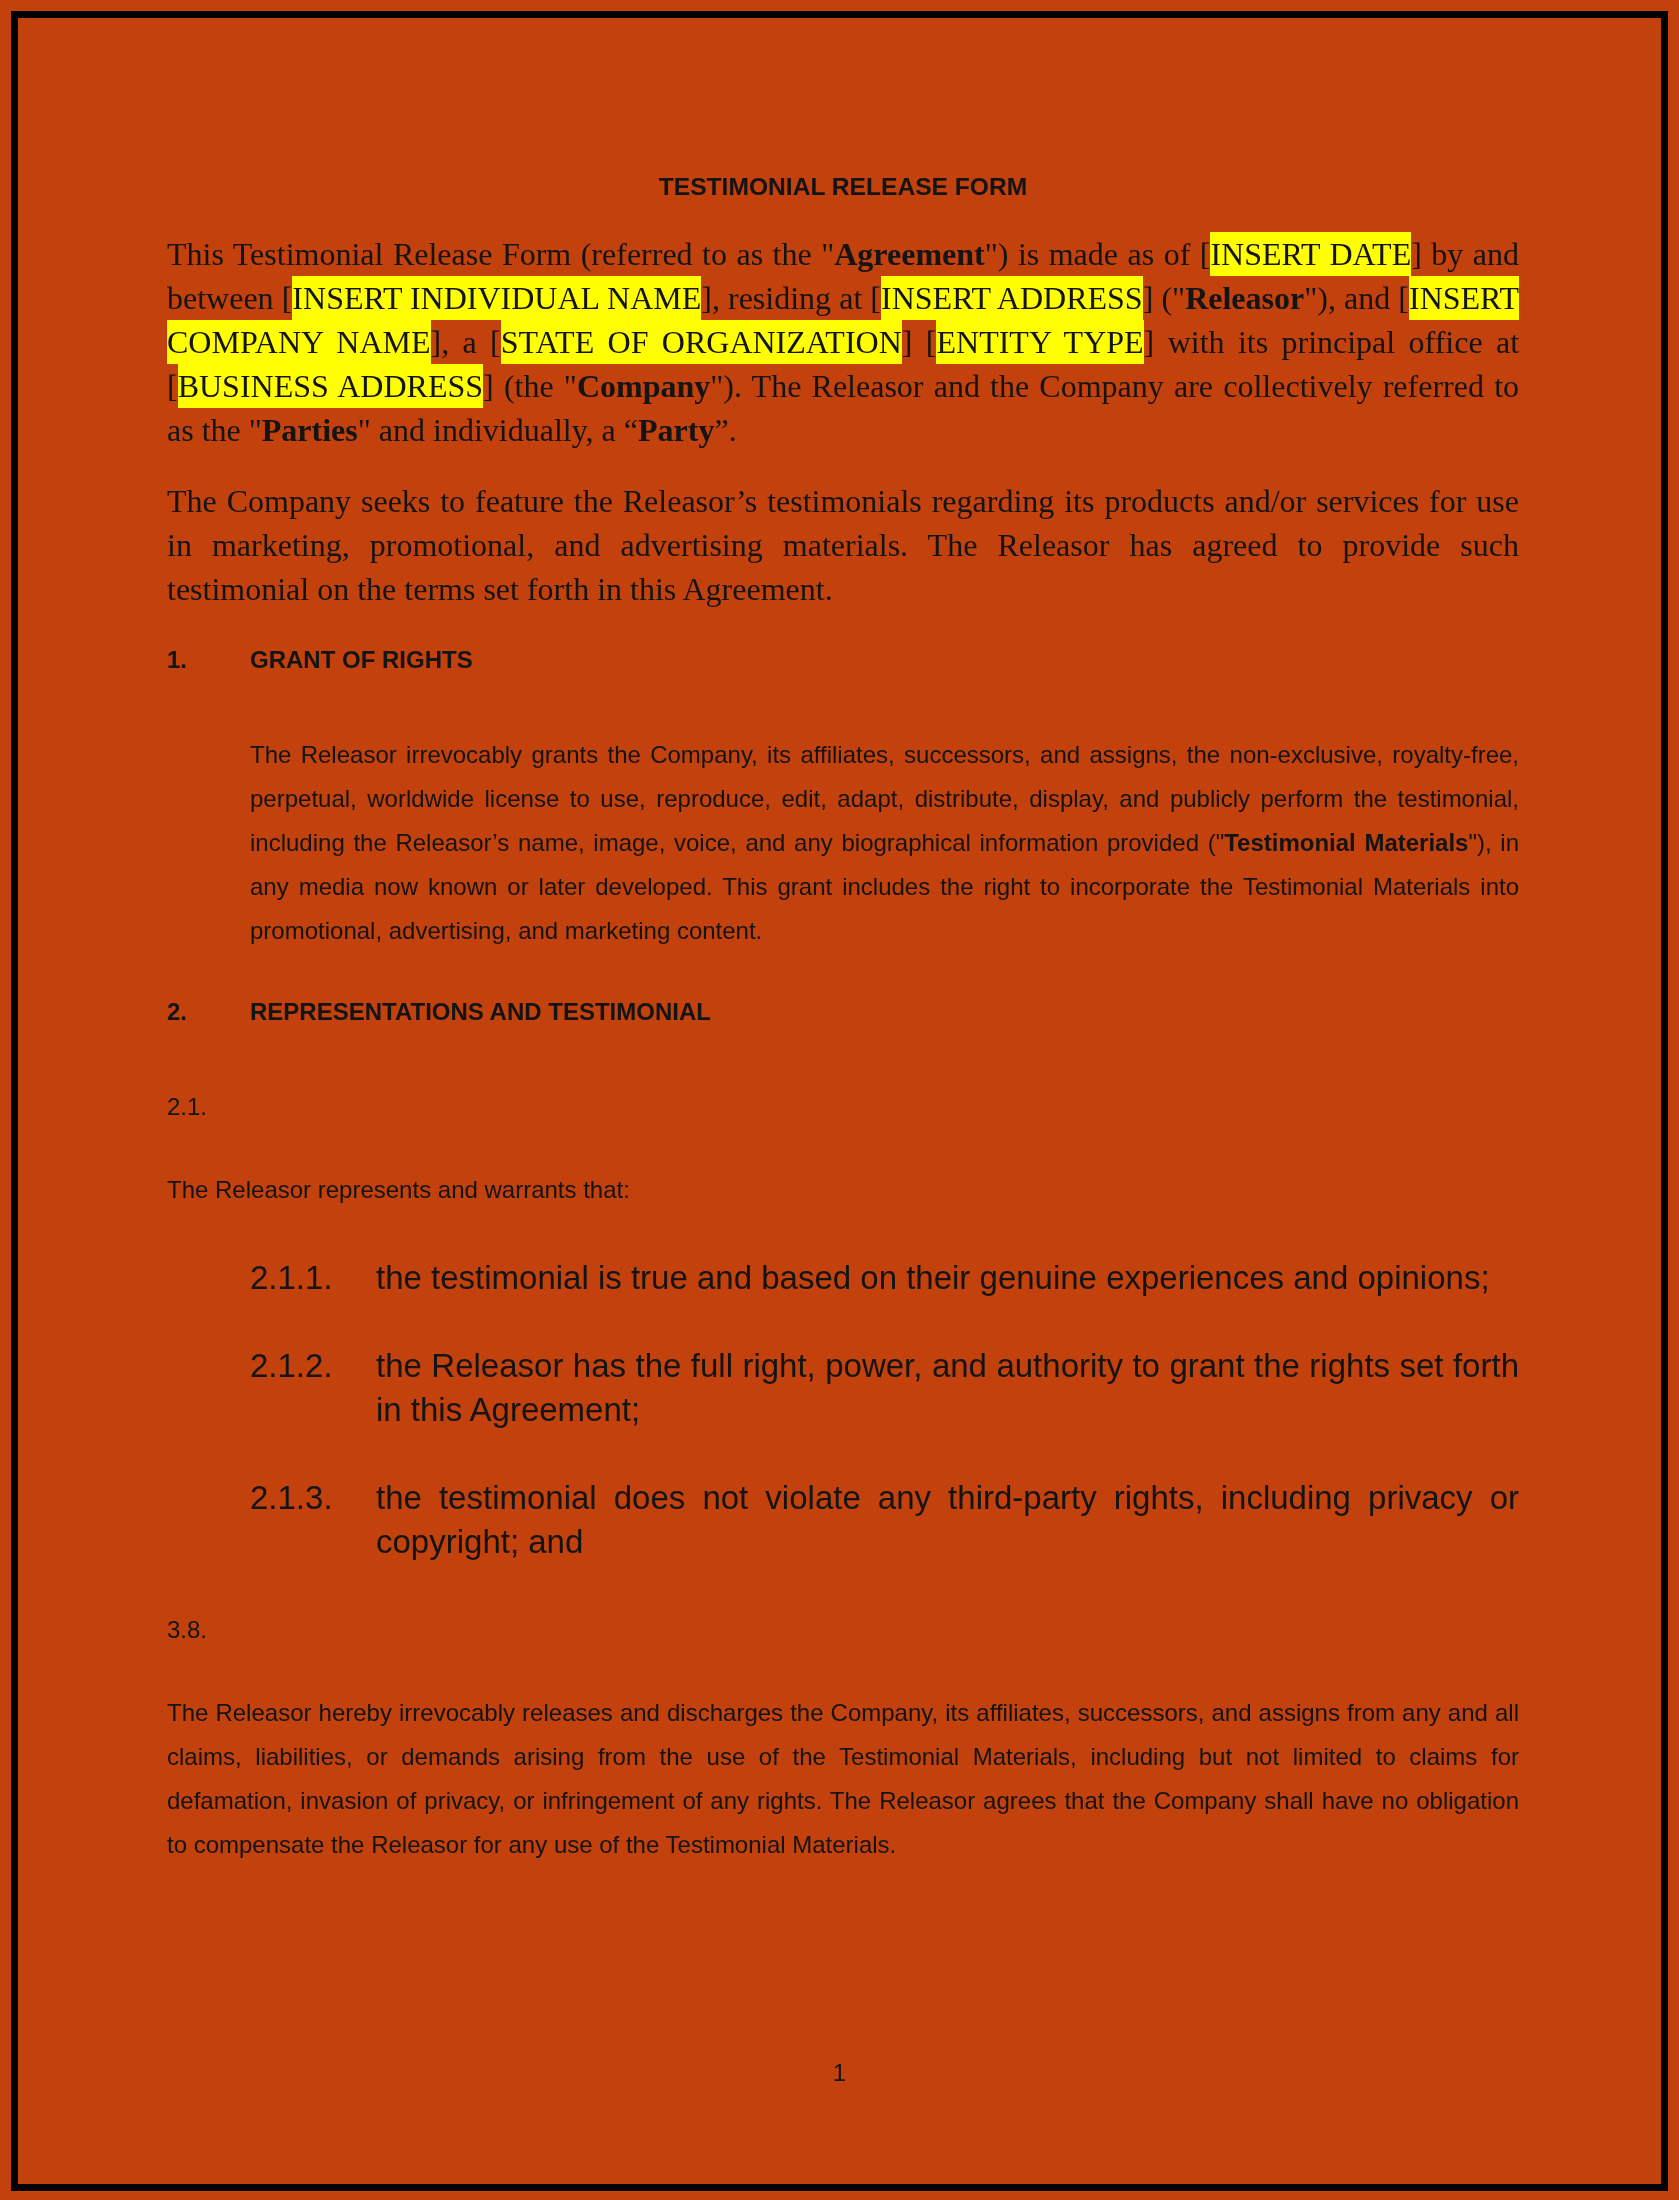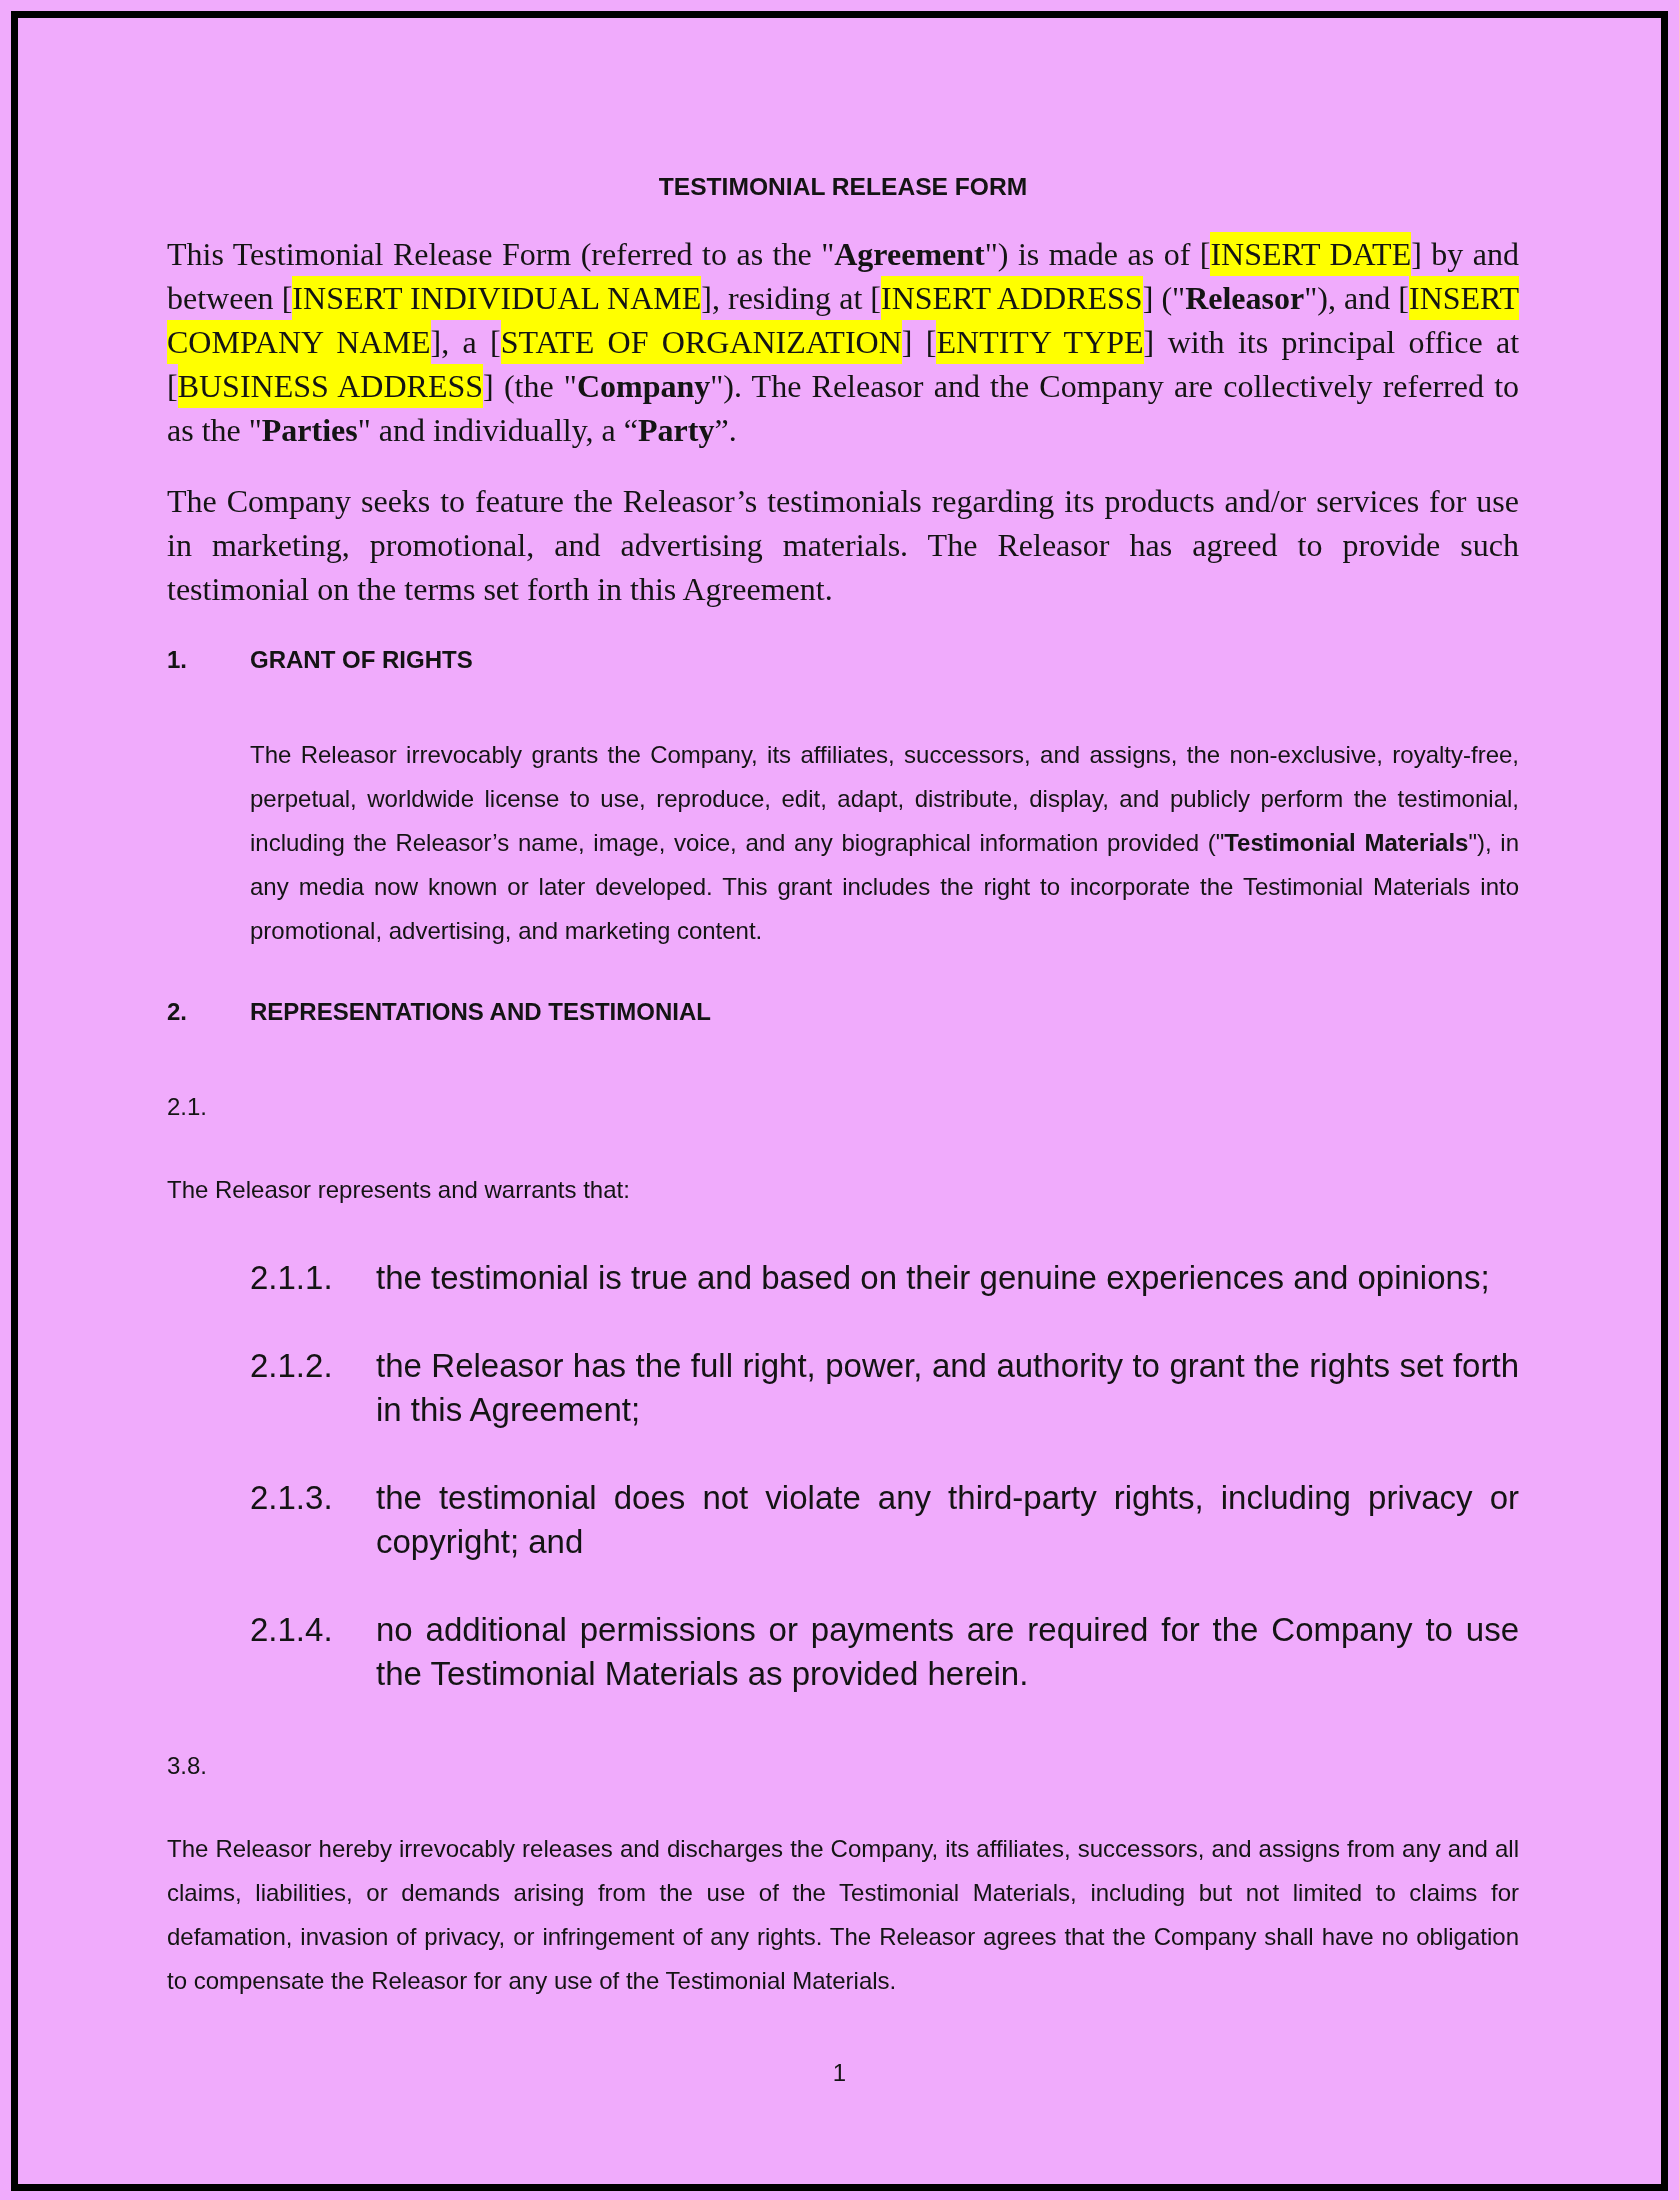--- a/index.html
+++ b/index.html
@@ -4,21 +4,21 @@
 <style>
   html, body {
     margin: 0;
     padding: 0;
     background: #ffffff;
   }
   .page {
     position: relative;
     width: 1679px;
     height: 2201px;
-    background: #f0abfc;
+    background: #c2410c;
     font-family: "Liberation Sans", sans-serif;
     color: #141414;
     overflow: hidden;
   }
   .frame {
     position: absolute;
     top: 10.5px;
     left: 11.4px;
     right: 11.4px;
     bottom: 10.5px;
@@ -138,24 +138,20 @@
     <div class="item">
       <div class="inum">2.1.2.</div>
       <div class="item-text">the Releasor has the full right, power, and authority to grant the rights set forth in this Agreement;</div>
     </div>
 
     <div class="item">
       <div class="inum">2.1.3.</div>
       <div class="item-text">the testimonial does not violate any third-party rights, including privacy or copyright; and</div>
     </div>
 
-    <div class="item gap-lg">
-      <div class="inum">2.1.4.</div>
-      <div class="item-text">no additional permissions or payments are required for the Company to use the Testimonial Materials as provided herein.</div>
-    </div>
 
     <div class="sub">
       <div class="num">3.8.</div>
       <div class="sub-text">The Releasor hereby irrevocably releases and discharges the Company, its affiliates, successors, and assigns from any and all claims, liabilities, or demands arising from the use of the Testimonial Materials, including but not limited to claims for defamation, invasion of privacy, or infringement of any rights. The Releasor agrees that the Company shall have no obligation to compensate the Releasor for any use of the Testimonial Materials.</div>
     </div>
 
   </div>
 
   <div class="page-number">1</div>
 </div>

